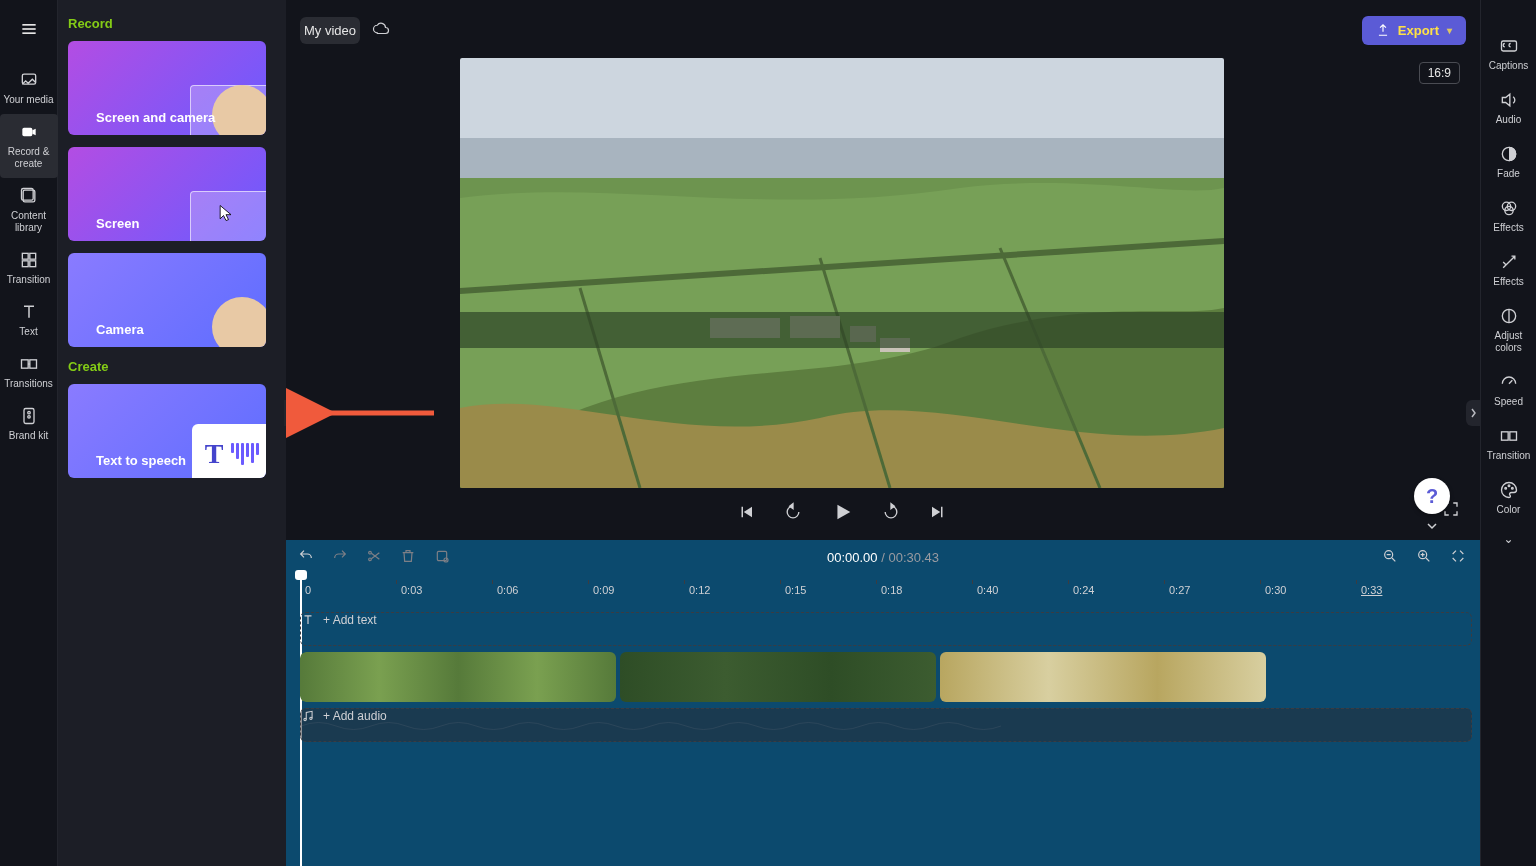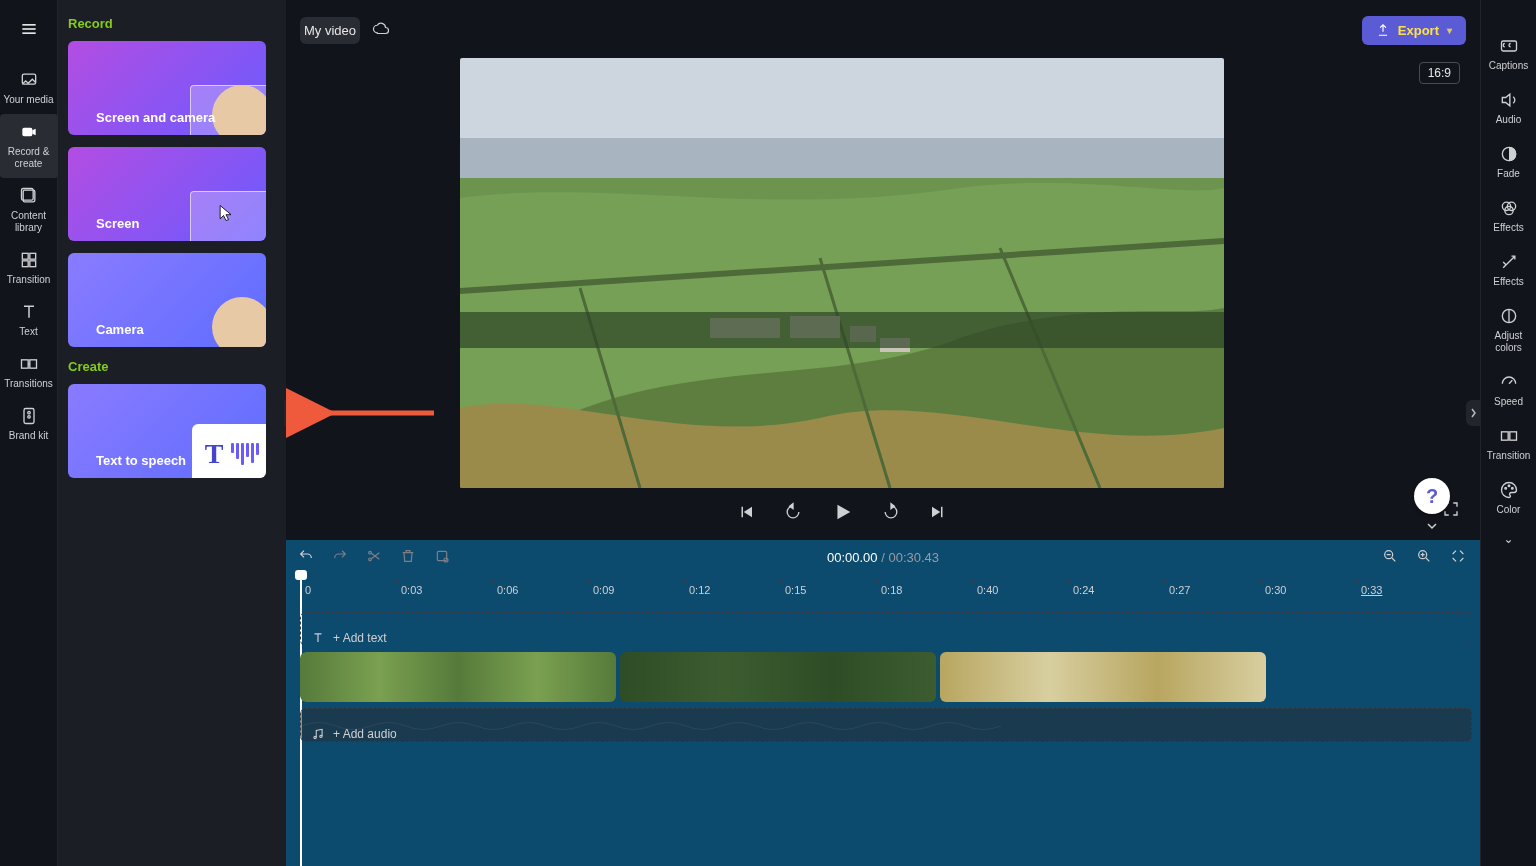--- a/index.html
+++ b/index.html
@@ -75,21 +75,21 @@
 .tlzoom .ic{cursor:pointer}
 
 
 .ruler{position:absolute;left:14px;right:0;top:40px;height:30px}
 .tick{position:absolute;top:0;border-left:1px solid #3a3c42;height:4px;color:#cfd0d4;font-size:11px;padding-left:4px;padding-top:4px}
 .playhead{position:absolute;left:14px;top:36px;bottom:0;width:2px;background:#fff}
 .playhead::before{content:"";position:absolute;top:-6px;left:-5px;width:12px;height:10px;background:#fff;border-radius:3px}
 
 
 .tracks{position:absolute;left:14px;right:8px;top:72px;bottom:6px}
-.trackrow{position:relative;height:34px;margin-bottom:6px;border:1px dashed #3a3c42;border-radius:6px;display:flex;align-items:flex-end;padding-left:10px;color:#cfd0d4;font-size:12px;gap:8px;cursor:pointer}
+.trackrow{position:relative;height:34px;margin-bottom:6px;border:1px dashed #3a3c42;border-radius:6px;display:flex;align-items:flex-start;color:#cfd0d4;font-size:12px;gap:8px;cursor:pointer}
 .cliprow{position:relative;height:50px;margin-bottom:6px;border-radius:6px;display:flex;overflow:hidden}
 .clip{height:50px;border-radius:6px;margin-right:4px;background-size:cover;flex:0 0 auto}
 .clip.a{flex:0 0 316px;background:linear-gradient(90deg,#567a3a,#7aa050,#567a3a,#7aa050,#567a3a)}
 .clip.b{flex:0 0 316px;background:linear-gradient(90deg,#2e4d26,#3c5c30,#2e4d26,#3c5c30)}
 .clip.c{flex:0 0 326px;background:linear-gradient(90deg,#b8a660,#d8cfa0,#b8a660,#d8cfa0)}
 .audiorow{background:rgba(40,42,50,.5)}
 .audiorow .wave{position:absolute;left:0;right:0;top:10px;height:14px;opacity:.3}
 
 
 .arrow{position:absolute;left:314px;top:398px;pointer-events:none}

